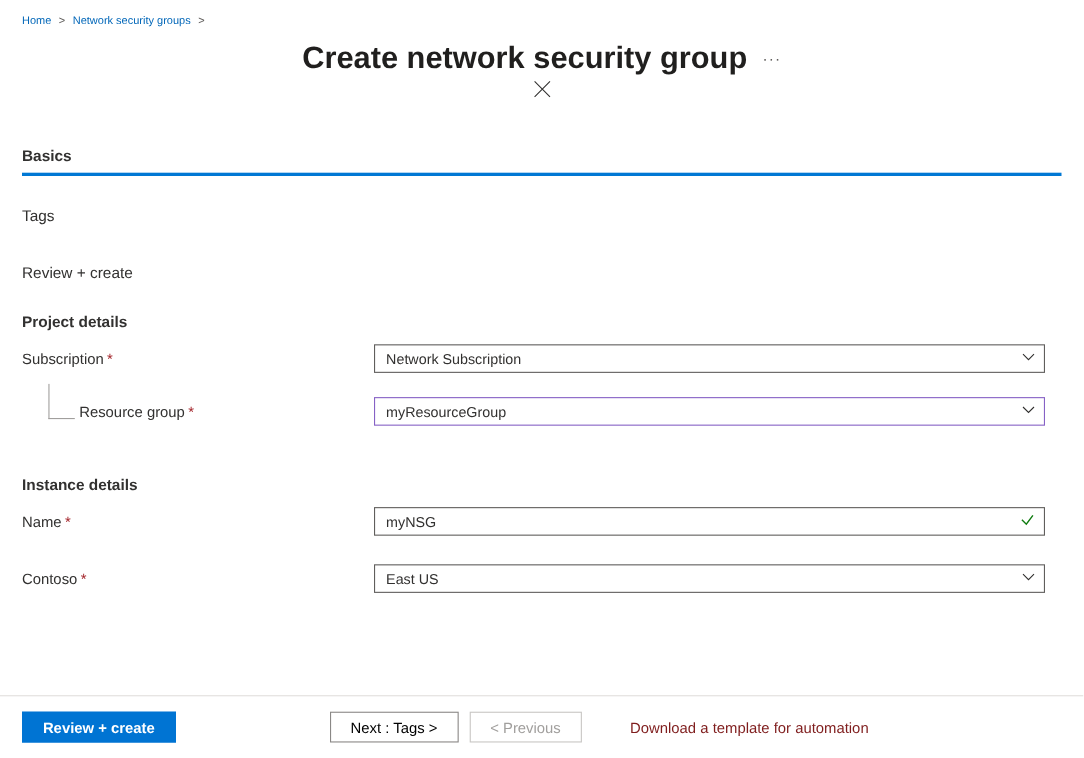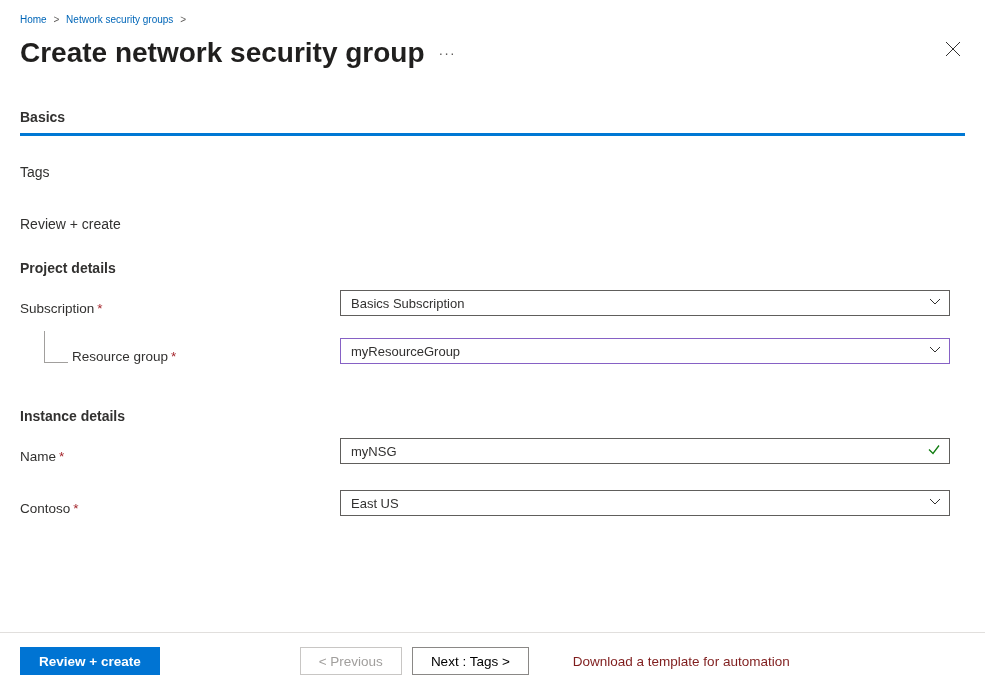--- a/index.html
+++ b/index.html
@@ -10,31 +10,31 @@
       background: #fff;
       width: 985px;
       height: 689px;
       position: relative;
       overflow: hidden;
     }
     .page { padding: 14px 20px 0 20px; }
     .breadcrumb { font-size: 10px; margin-bottom: 12px; }
     .breadcrumb a { color: #0066b8; text-decoration: none; cursor: pointer; }
     .breadcrumb .sep { color: #605e5c; margin: 0 4px; }
-    .title-row { display: flex; align-items: flex-start; justify-content: space-between; margin-bottom: 40px; }
+    .title-row { display: flex; align-items: center; justify-content: space-between; margin-bottom: 40px; flex-direction: column; }
     .title-left { display: flex; align-items: center; gap: 14px; }
     h1 { font-size: 28px; font-weight: 600; color: #201f1e; }
     .ellipsis { color: #605e5c; font-size: 14px; letter-spacing: 1px; }
     .close-x { cursor: pointer; padding: 4px; }
     .close-x svg { display: block; }
     .tabs { display: flex; gap: 28px; border-bottom: none; margin-bottom: 20px; flex-direction: column; }
     .tab { font-size: 14px; color: #323130; padding-bottom: 8px; cursor: pointer; }
     .tab.active { font-weight: 600; border-bottom: 3px solid #0078d4; }
     .section-h { font-size: 14px; font-weight: 600; margin-bottom: 12px; margin-top: 8px; }
-    .form-row { display: flex; align-items: flex-end; margin-bottom: 6px; min-height: 28px; }
+    .form-row { display: flex; align-items: center; margin-bottom: 6px; min-height: 28px; }
     .form-label-col { width: 320px; font-size: 13.5px; color: #323130; display: flex; align-items: center; }
     .form-label-col.indented { padding-left: 52px; position: relative; }
     .tree-connector {
       position: absolute; left: 24px; top: -18px; width: 24px; height: 32px;
       border-left: 1px solid #a19f9d; border-bottom: 1px solid #a19f9d;
     }
     .req { color: #a4262c; margin-left: 3px; }
     .form-ctrl-col { flex: 1; max-width: 610px; }
     .select-box, .input-box {
       width: 100%; height: 26px; border: 1px solid #605e5c; background: #fff;
@@ -103,21 +103,21 @@
 
   <div class="section-h">Project details</div>
 
   <div class="form-row">
     <div class="form-label-col">
       <span>Subscription</span>
         <span class="req">*</span>
     </div>
     <div class="form-ctrl-col">
       <div class="select-box">
-        <span>Basics Subscription</span>
+        <span>Network Subscription</span>
         <span class="chev">
           <svg width="12" height="12" viewBox="0 0 12 12">
               <path d="M1 3.5 L6 8.5 L11 3.5" stroke="#323130" stroke-width="1" fill="none"></path>
             </svg>
         </span>
       </div>
     </div>
   </div>
 
   <div style="height:14px"></div>
@@ -178,16 +178,16 @@
         </span>
       </div>
     </div>
   </div>
 
 </div>
 
 <div class="footer">
   <button class="btn primary">Review + create</button>
   <div class="footer-gap"></div>
+  <button class="btn">Next : Tags &gt;</button>
   <button class="btn disabled">&lt; Previous</button>
-  <button class="btn">Next : Tags &gt;</button>
   <a class="footer-link">Download a template for automation</a>
 </div>
 
 </body></html>

